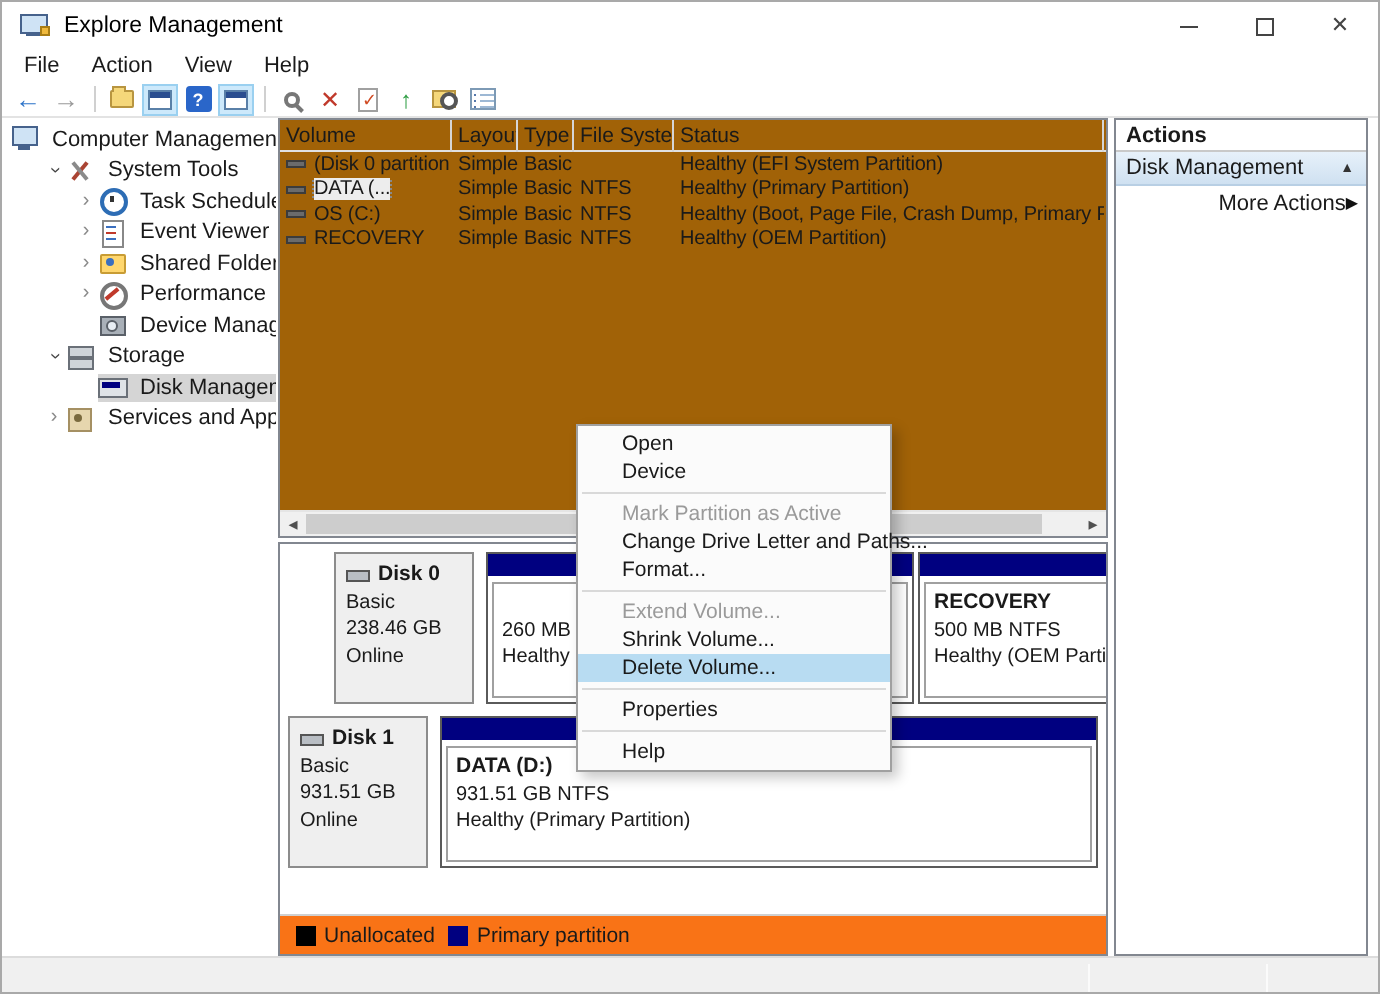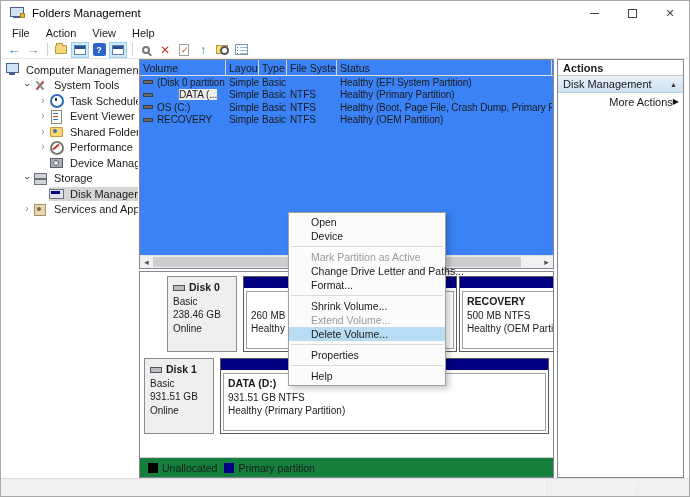--- a/index.html
+++ b/index.html
@@ -71,41 +71,41 @@
   .ic-perf::after  { content:""; position:absolute; left:3px; top:5px; width:8px; height:2px; background:#c0392b; transform:rotate(-40deg); }
   .ic-devmgr::before { content:""; position:absolute; left:1px; top:2px; width:11px; height:8px; background:#a9b0b8; border:1px solid #5a6068; }
   .ic-devmgr::after  { content:""; position:absolute; left:4px; top:4px; width:4px; height:4px; background:#e8eef4; border:1px solid #5a6068; border-radius:50%; }
   .ic-storage::before { content:""; position:absolute; left:1px; top:1px; width:11px; height:4px; background:#cfd4d9; border:1px solid #6a7078; }
   .ic-storage::after  { content:""; position:absolute; left:1px; top:7px; width:11px; height:4px; background:#cfd4d9; border:1px solid #6a7078; }
   .ic-diskmgmt::before { content:""; position:absolute; left:0; top:2px; width:13px; height:8px; background:#dfe3e7; border:1px solid #6a7078; }
   .ic-diskmgmt::after  { content:""; position:absolute; left:2px; top:4px; width:9px; height:3px; background:#000080; }
   .ic-services::before { content:""; position:absolute; left:1px; top:1px; width:10px; height:10px; background:#e6d6ae; border:1px solid #a59063; }
   .ic-services::after  { content:""; position:absolute; left:4px; top:4px; width:4px; height:4px; background:#7a6a3e; border-radius:50%; }
   
-  #volpanel { position:absolute; left:138px; top:58px; width:415px; height:210px; border:1px solid #828790; background:#3b82f6; overflow:hidden; }
+  #volpanel { position:absolute; left:138px; top:58px; width:415px; height:210px; border:1px solid #828790; background:#a16207; overflow:hidden; }
   #volheader { display:flex; height:16px; border-bottom:1px solid #e0e0e0; align-items:center; }
   .vh { padding:0 3px; height:16px; line-height:16px; border-right:1px solid #d6d6d6; font-size:10.5px; white-space:nowrap; overflow:hidden; }
   .vrow { display:flex; height:12.5px; align-items:center; }
   .vc { padding:0 3px; font-size:10px; white-space:nowrap; overflow:hidden; display:flex; align-items:center; letter-spacing:-0.1px; }
   .ic-vol { display:inline-block; width:10px; height:4px; background:#6b6b6b; border:1px solid #3c3c3c; margin-right:4px; flex:0 0 10px; }
   .focus-cell { outline:1px dotted #8a8a8a; background:#ededed; }
   #hscroll { position:absolute; left:0; bottom:0; width:100%; height:13px; background:#f0f0f0; border-top:1px solid #e5e5e5; }
   .sarrow { position:absolute; top:0; width:13px; height:12px; color:#505050; font-size:9px; line-height:12px; text-align:center; }
   #hthumb { position:absolute; left:13px; top:1px; width:368px; height:10px; background:#cdcdcd; }
   
   #diskpanel { position:absolute; left:138px; top:270px; width:415px; height:207px; border:1px solid #828790; background:#fff; overflow:hidden; }
   .disk-row { position:absolute; left:4px; width:405px; height:76px; }
   .disk-label { position:absolute; left:0; top:0; width:70px; height:76px; background:#efefef; border:1px solid #8c8c8c; padding:4px 0 0 5px; line-height:13.5px; font-size:10px; }
   .disk-label .dname { font-weight:bold; font-size:10.5px; display:flex; align-items:center; gap:4px; }
   .ic-drive { display:inline-block; width:12px; height:6px; background:#b9bec4; border:1px solid #555; }
   .part { position:absolute; top:0; height:76px; border:1px solid #5a5a5a; background:#fff; }
   .part .pbar { position:absolute; left:0; top:0; width:100%; height:11px; background:#000080; }
   .part .pbody { position:absolute; left:2px; right:2px; top:14px; bottom:2px; border:1px solid #a0a0a0; padding:3px 3px 0 4px; font-size:10px; line-height:13.5px; white-space:nowrap; overflow:hidden; }
   .part .ptitle { font-weight:bold; font-size:10.5px; min-height:13.5px; }
-  #legendbar { position:absolute; left:0; bottom:0; width:100%; height:20px; background:#15803d; border-top:1px solid #d0d0d0; display:flex; align-items:center; padding-left:8px; gap:7px; font-size:10.5px; }
+  #legendbar { position:absolute; left:0; bottom:0; width:100%; height:20px; background:#f97316; border-top:1px solid #d0d0d0; display:flex; align-items:center; padding-left:8px; gap:7px; font-size:10.5px; }
   .sw { width:10px; height:10px; display:inline-block; margin-right:4px; vertical-align:middle; }
   .legend-item { display:flex; align-items:center; }
   
   #actions { position:absolute; left:556px; top:58px; width:127px; height:419px; border:1px solid #828790; background:#fff; }
   #actions-title { height:16px; line-height:16px; font-weight:bold; padding-left:5px; border-bottom:1px solid #c9c9c9; }
   #actions-group { height:17px; display:flex; align-items:center; justify-content:space-between; padding:0 6px 0 5px; background:linear-gradient(#e7f1fa,#cfe1f1); border-bottom:1px solid #b8cfe4; }
   #actions-group .tri-up { font-size:7px; color:#333; }
   #more-actions { height:17px; display:flex; align-items:center; justify-content:flex-end; padding:0 4px 0 28px; }
   #more-actions .tri-right { font-size:8px; color:#111; }
   
@@ -120,21 +120,21 @@
 </style>
 </head>
 <body>
 
 <div id="win">
 
   <div id="titlebar">
     <span class="app-icon">
         <span class="tool"></span>
       </span>
-    <span id="title-text">Folders Management</span>
+    <span id="title-text">Explore Management</span>
     <div id="win-controls">
       <span class="wc">
           <span class="min-glyph"></span>
         </span>
       <span class="wc">
           <span class="max-glyph"></span>
         </span>
       <span class="wc">
           <span class="close-glyph">✕</span>
         </span>
@@ -274,21 +274,21 @@
           <span class="vc" style="width: 86px;">
             <span class="ic-vol"></span>
             <span>(Disk 0 partition 1)</span>
           </span>
           <span class="vc" style="width: 33px;">Simple</span>
           <span class="vc" style="width: 28px;">Basic</span>
           <span class="vc" style="width: 50px;"></span>
           <span class="vc" style="width: 215px;">Healthy (EFI System Partition)</span>
         </div>
         <div class="vrow">
-          <span class="vc" style="width: 86px; gap: 22px;">
+          <span class="vc" style="width: 86px;">
             <span class="ic-vol"></span>
             <span class="focus-cell">DATA (...</span>
           </span>
           <span class="vc" style="width: 33px;">Simple</span>
           <span class="vc" style="width: 28px;">Basic</span>
           <span class="vc" style="width: 50px;">NTFS</span>
           <span class="vc" style="width: 215px;">Healthy (Primary Partition)</span>
         </div>
         <div class="vrow">
           <span class="vc" style="width: 86px;">
@@ -405,22 +405,22 @@
   </div>
 
   <div id="ctxmenu">
       <div class="cm-item">Open</div>
       <div class="cm-item">Device</div>
       <div class="cm-sep"></div>
       <div class="cm-item disabled">Mark Partition as Active</div>
       <div class="cm-item">Change Drive Letter and Paths...</div>
       <div class="cm-item">Format...</div>
       <div class="cm-sep"></div>
+      <div class="cm-item disabled">Extend Volume...</div>
       <div class="cm-item">Shrink Volume...</div>
-      <div class="cm-item disabled">Extend Volume...</div>
       <div class="cm-item highlighted">Delete Volume...</div>
       <div class="cm-sep"></div>
       <div class="cm-item">Properties</div>
       <div class="cm-sep"></div>
       <div class="cm-item">Help</div>
     </div>
 
 </div>
 
 </body></html>

